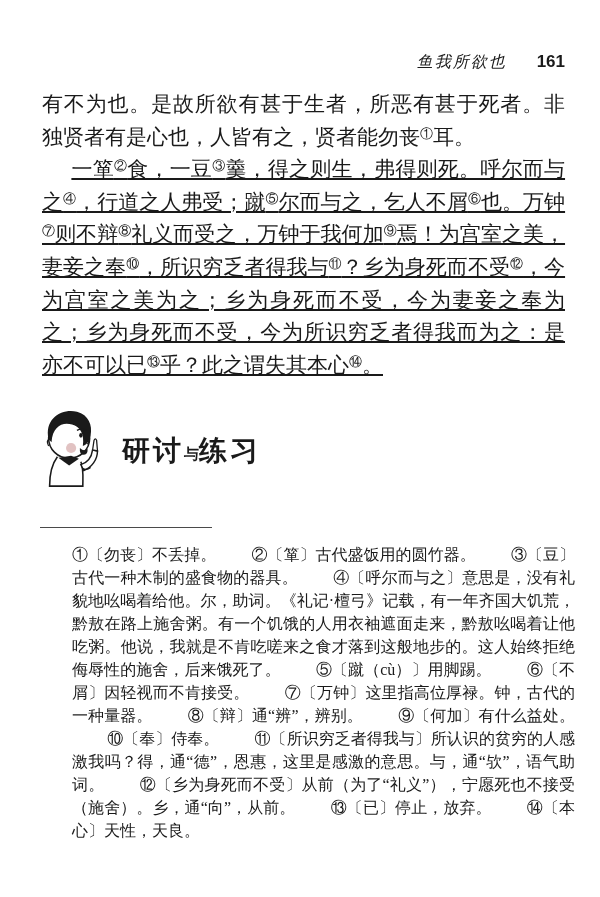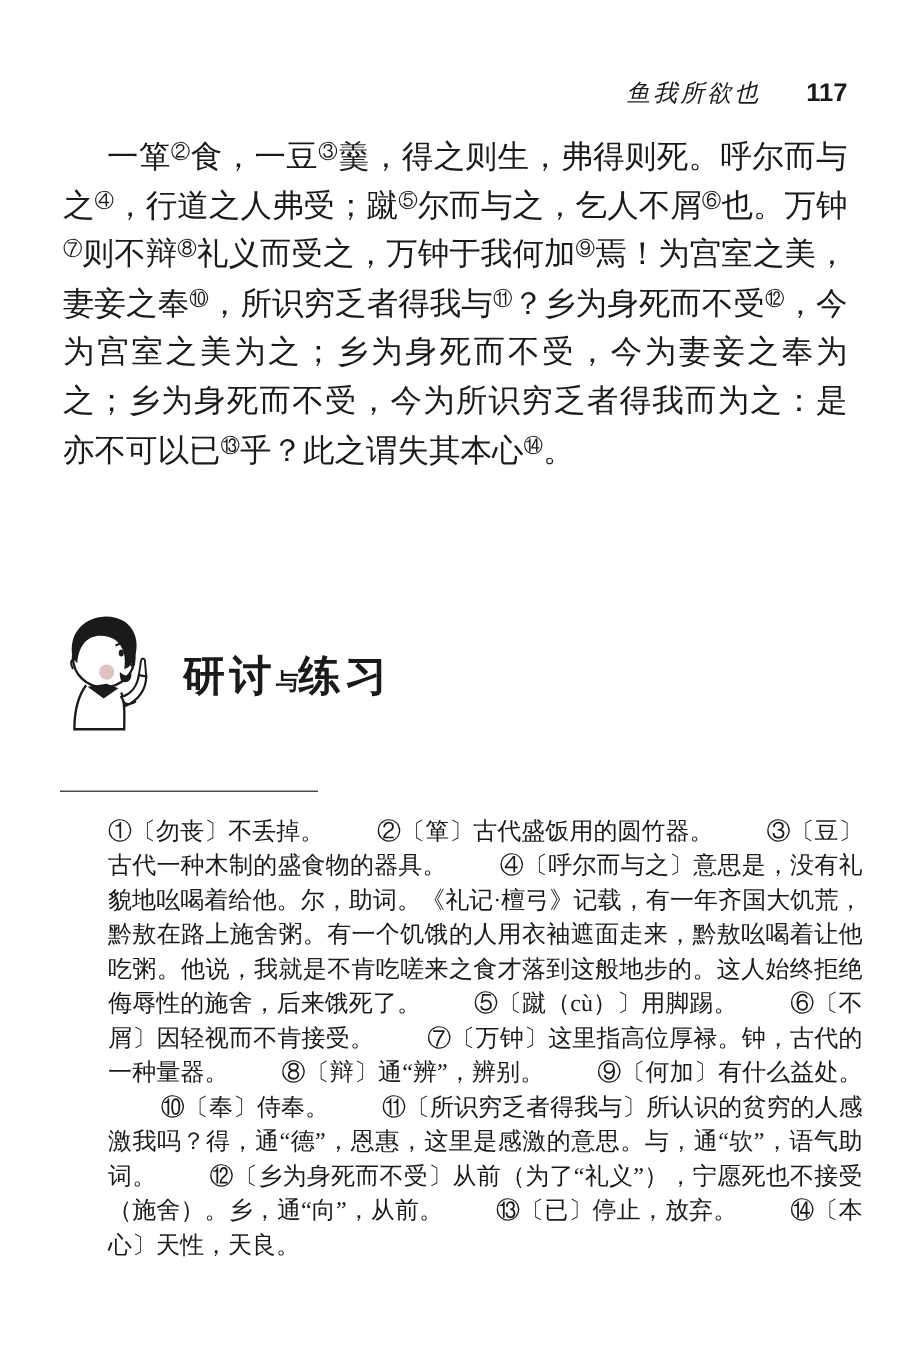--- a/index.html
+++ b/index.html
@@ -47,21 +47,21 @@
     position: absolute;
     top: 88px;
     left: 42px;
     width: 523px;
     font-size: 21px;
     line-height: 32.6px;
     text-align: justify;
     text-justify: inter-character;
   }
   .main-text p { margin: 0; }
-  .main-text p.indent { text-indent: 1.4em; }
+  .main-text p.indent { text-indent: 1.4em; text-decoration: underline; }
   sup.fnref {
     font-size: 13px;
     line-height: 0;
     vertical-align: 6px;
   }
 
   
   .section-head {
     position: absolute;
     top: 406px;
@@ -118,24 +118,25 @@
   }
   .fn-gap { display: inline-block; width: 2.2em; height: 1px; }
 </style>
 </head>
 <body>
 
 <div class="page">
 
   <div class="running-head">
     <span class="chapter-title">鱼我所欲也</span>
-    <span class="page-number">117</span>
+    <span class="page-number">161</span>
   </div>
 
   <div class="main-text">
+    <p>有不为也。是故所欲有甚于生者，所恶有甚于死者。非独贤者有是心也，人皆有之，贤者能勿丧<sup class="fnref">①</sup>耳。</p>
     <p class="indent">一箪<sup class="fnref">②</sup>食，一豆<sup class="fnref">③</sup>羹，得之则生，弗得则死。呼尔而与之<sup class="fnref">④</sup>，行道之人弗受；蹴<sup class="fnref">⑤</sup>尔而与之，乞人不屑<sup class="fnref">⑥</sup>也。万钟<sup class="fnref">⑦</sup>则不辩<sup class="fnref">⑧</sup>礼义而受之，万钟于我何加<sup class="fnref">⑨</sup>焉！为宫室之美，妻妾之奉<sup class="fnref">⑩</sup>，所识穷乏者得我与<sup class="fnref">⑪</sup>？乡为身死而不受<sup class="fnref">⑫</sup>，今为宫室之美为之；乡为身死而不受，今为妻妾之奉为之；乡为身死而不受，今为所识穷乏者得我而为之：是亦不可以已<sup class="fnref">⑬</sup>乎？此之谓失其本心<sup class="fnref">⑭</sup>。</p>
   </div>
 
   <div class="section-head">
     <span class="mascot">
       <svg viewBox="0 0 74 88" width="74" height="86" xmlns="http://www.w3.org/2000/svg">
 
         <ellipse cx="31" cy="33" rx="21" ry="20.5" fill="#ffffff" stroke="#1a1a1a" stroke-width="1.6"></ellipse>
 
         <path d="M10 34 C5 12 25 2 39 6 C51 9 55 20 53 30 C51 38 48 40 45 41 C47 29 42 21 34 19 C24 16 14 21 13 37 Z" fill="#1a1a1a"></path>

